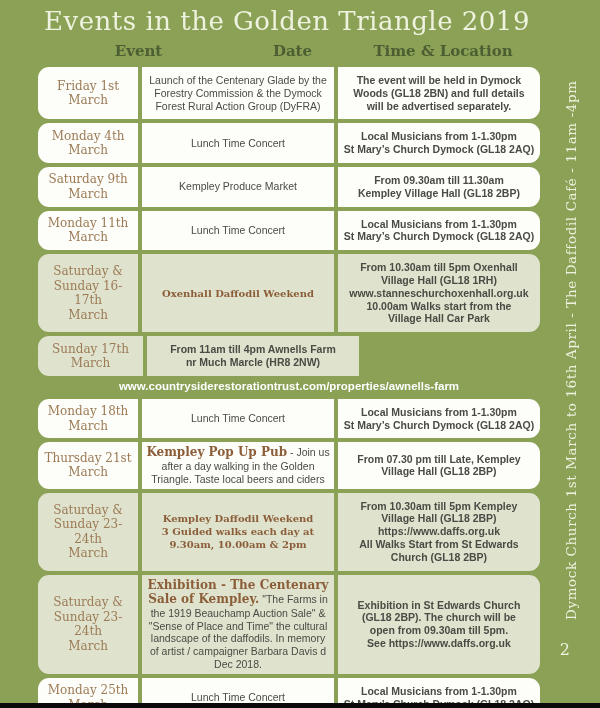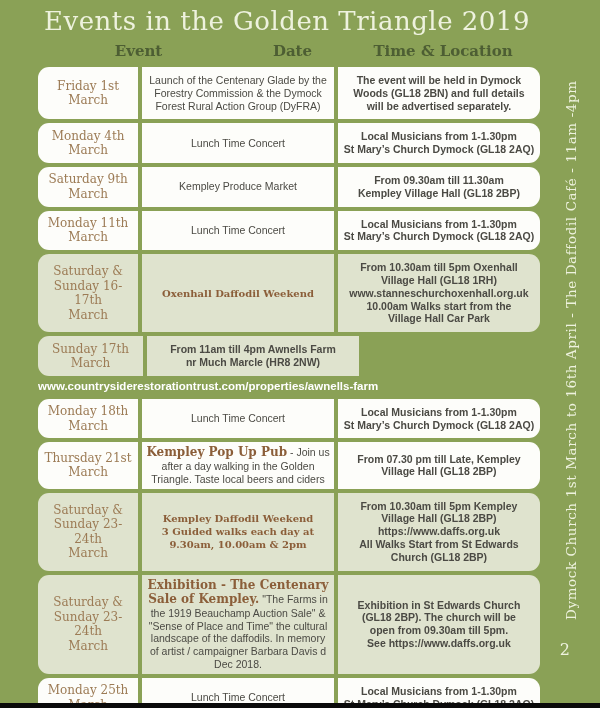--- a/index.html
+++ b/index.html
@@ -32,21 +32,21 @@
               justify-content:center;}
   .cell.time{width:212px;padding:7px 3px;font-size:10.5px;line-height:1.22;
              color:var(--body-text);font-weight:bold;}
   .row.white .cell{background:var(--white);}
   .row.sage .cell{background:var(--sage);}
   .row.hl .cell.event{font-family:"DejaVu Serif",serif;font-weight:bold;
                       font-size:10px;line-height:1.3;color:var(--bold-brown);}
   .event .lead{font-family:"DejaVu Serif",serif;font-weight:bold;font-size:12px;
                color:var(--bold-brown);}
   .event .mixedwrap{white-space:pre-line;}
-  .banner{color:#ffffff;font-weight:bold;font-size:11.5px;
+  .banner{color:#ffffff;font-weight:bold;font-size:11.5px;text-align:center;
           margin:2px 0 5px 0;min-height:14px;}
   .sidebar-note{position:absolute;right:18px;top:0;height:700px;width:22px;
                 display:flex;align-items:center;justify-content:center;
                 writing-mode:vertical-rl;transform:rotate(180deg);
                 font-family:"DejaVu Serif",serif;font-size:13.5px;
                 color:var(--cream);letter-spacing:0.6px;}
   .page-number{position:absolute;right:30px;top:640px;
                font-family:"DejaVu Serif",serif;font-size:16px;color:var(--cream);}
   .footer-strip{position:absolute;left:0;right:0;bottom:0;height:5px;background:#0a0a0a;}
 </style>

